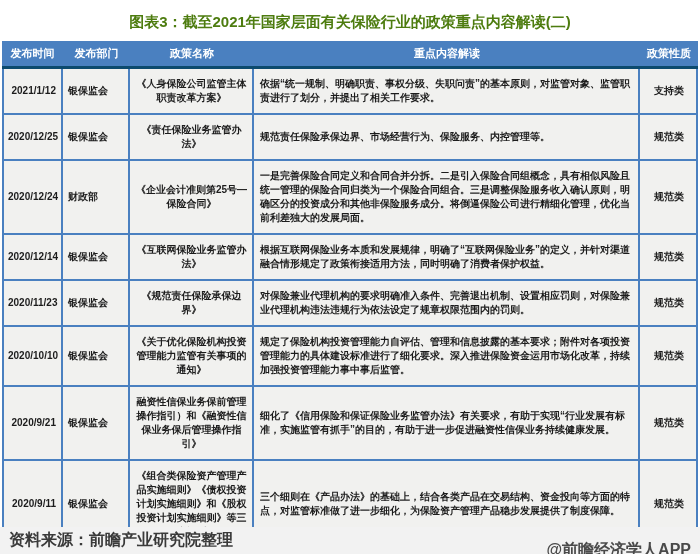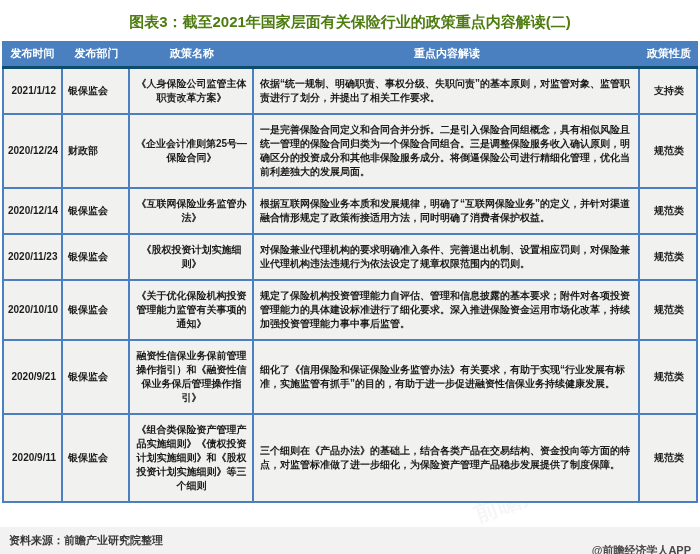--- a/index.html
+++ b/index.html
@@ -42,21 +42,21 @@
   tbody tr:last-child td{border-bottom:2px solid var(--border);}
   td.cell-date{text-align:right;padding-right:5px;white-space:nowrap;}
   td.cell-dept{text-align:left;padding-left:5px;}
   td.cell-policy{text-align:center;padding-left:4px;padding-right:3px;}
   td.cell-content{text-align:left;padding-left:6px;padding-right:4px;}
   td.cell-nature{text-align:center;padding-left:6px;}
   .footer{
     position:absolute;left:0;right:0;bottom:0;height:27px;
     background:var(--footer-bg);
     display:flex;justify-content:space-between;align-items:center;
-    padding:0 9px;font-size:11px;font-weight:bold;color:#3a3a3a;z-index:2;
+    padding:0 9px;font-size:16px;font-weight:bold;color:#3a3a3a;z-index:2;
   }
   .footer .credit{color:#4a4a4a;margin-top:19px;}
   .watermarks{position:absolute;left:0;top:0;width:700px;height:554px;z-index:1;pointer-events:none;}
   .wm{
     position:absolute;color:#9a9a9a;opacity:0.08;font-weight:bold;
     transform:rotate(-20deg);white-space:nowrap;
   }
   .wm1{left:30px;top:110px;font-size:30px;}
   .wm2{left:330px;top:70px;font-size:26px;}
   .wm3{left:480px;top:210px;font-size:30px;}
@@ -98,41 +98,48 @@
   <tbody>
   <tr>
     <td class="cell-date">2021/1/12</td>
     <td class="cell-dept">银保监会</td>
     <td class="cell-policy">《人身保险公司监管主体职责改革方案》</td>
     <td class="cell-content">依据“统一规制、明确职责、事权分级、失职问责”的基本原则，对监管对象、监管职责进行了划分，并提出了相关工作要求。</td>
     <td class="cell-nature">支持类</td>
   </tr>
 
 
+  <tr>
+    <td class="cell-date">2020/12/25</td>
+    <td class="cell-dept">银保监会</td>
+    <td class="cell-policy">《责任保险业务监管办法》</td>
+    <td class="cell-content">规范责任保险承保边界、市场经营行为、保险服务、内控管理等。</td>
+    <td class="cell-nature">规范类</td>
+  </tr>
 
   <tr>
     <td class="cell-date">2020/12/24</td>
     <td class="cell-dept">财政部</td>
     <td class="cell-policy">《企业会计准则第25号—保险合同》</td>
     <td class="cell-content">一是完善保险合同定义和合同合并分拆。二是引入保险合同组概念，具有相似风险且统一管理的保险合同归类为一个保险合同组合。三是调整保险服务收入确认原则，明确区分的投资成分和其他非保险服务成分。将倒逼保险公司进行精细化管理，优化当前利差独大的发展局面。</td>
     <td class="cell-nature">规范类</td>
   </tr>
 
   <tr>
     <td class="cell-date">2020/12/14</td>
     <td class="cell-dept">银保监会</td>
     <td class="cell-policy">《互联网保险业务监管办法》</td>
     <td class="cell-content">根据互联网保险业务本质和发展规律，明确了“互联网保险业务”的定义，并针对渠道融合情形规定了政策衔接适用方法，同时明确了消费者保护权益。</td>
     <td class="cell-nature">规范类</td>
   </tr>
 
   <tr>
     <td class="cell-date">2020/11/23</td>
     <td class="cell-dept">银保监会</td>
-    <td class="cell-policy">《股权投资计划实施细则》</td>
+    <td class="cell-policy">《规范责任保险承保边界》</td>
     <td class="cell-content">对保险兼业代理机构的要求明确准入条件、完善退出机制、设置相应罚则，对保险兼业代理机构违法违规行为依法设定了规章权限范围内的罚则。</td>
     <td class="cell-nature">规范类</td>
   </tr>
 
   <tr>
     <td class="cell-date">2020/10/10</td>
     <td class="cell-dept">银保监会</td>
     <td class="cell-policy">《关于优化保险机构投资管理能力监管有关事项的通知》</td>
     <td class="cell-content">规定了保险机构投资管理能力自评估、管理和信息披露的基本要求；附件对各项投资管理能力的具体建设标准进行了细化要求。深入推进保险资金运用市场化改革，持续加强投资管理能力事中事后监管。</td>
     <td class="cell-nature">规范类</td>

